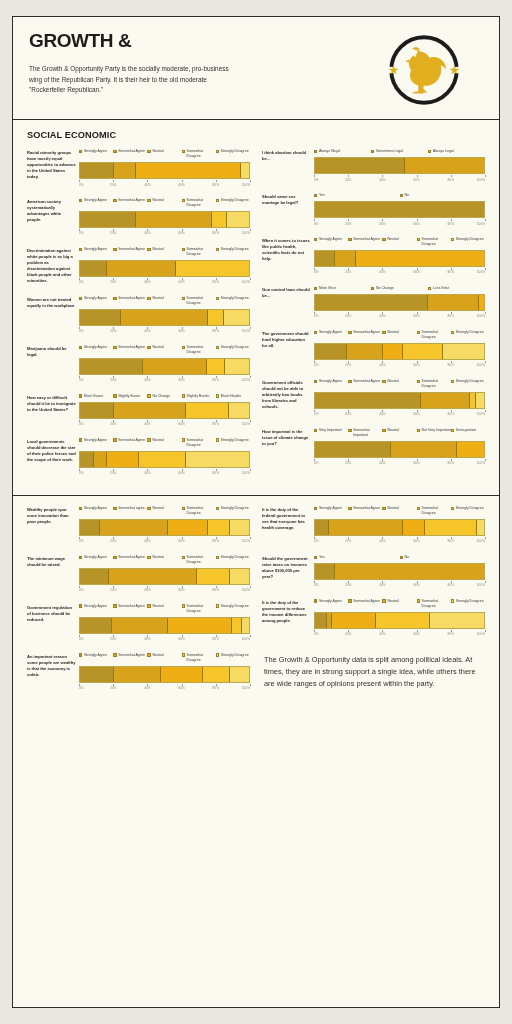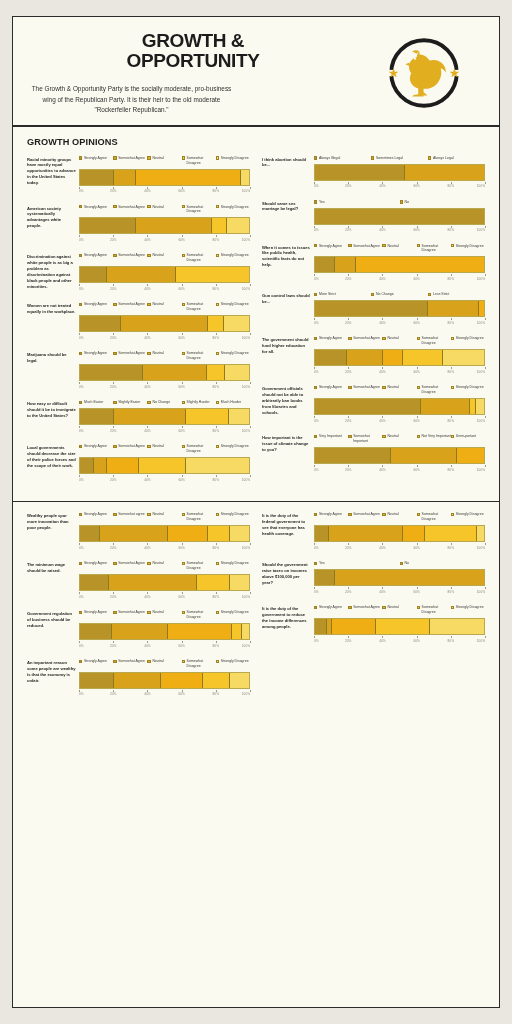--- a/index.html
+++ b/index.html
@@ -15,21 +15,21 @@
   }
   .frame {
     border: 1.2px solid #2b2b2b;
     background: #fbfaf0;
     width: 100%; height: 100%;
     display: flex; flex-direction: column;
   }
 
   
   .header { display: flex; padding: 14px 16px 10px 16px; background: #fbfaf0; }
-  .header-left { flex: 1 1 auto; padding-right: 8px; text-align: center; }
+  .header-left { flex: 1 1 auto; padding-right: 8px; }
   .title {
     font-size: 19px; font-weight: 700; line-height: 1.06;
     letter-spacing: -0.4px; color: #1c1c1c;
     font-family: "Liberation Sans", sans-serif;
   }
   .subtitle {
     margin-top: 13px; font-size: 6.4px; line-height: 1.62; color: #2f2f2f;
     max-width: 205px;
   }
   .header-right { width: 118px; display: flex; align-items: center; justify-content: center; }
@@ -87,21 +87,20 @@
 </head>
 <body>
 
 <div id="root">
   <div class="frame">
 
     <div class="header">
       <div class="header-left">
         <div class="title">
           <div>GROWTH &amp;</div>
-          <div>OPPORTUNITY</div>
         </div>
         <div class="subtitle">The Growth &amp; Opportunity Party is the socially moderate, pro-business wing of the Republican Party. It is their heir to the old moderate "Rockerfeller Republican."</div>
       </div>
       <div class="header-right">
         <svg class="emblem" viewBox="0 0 100 100">
           <circle cx="50" cy="50" r="42" fill="none" stroke="#1c1c1c" stroke-width="5"></circle>
           <rect x="4" y="46" width="14" height="8" fill="#fbfaf0"></rect>
           <rect x="82" y="46" width="14" height="8" fill="#fbfaf0"></rect>
           <polygon points="11,44 12.6,48.4 17.2,48.4 13.5,51.2 15,55.6 11,52.9 7,55.6 8.5,51.2 4.8,48.4 9.4,48.4" fill="#e0ae1f"></polygon>
           <polygon points="89,44 90.6,48.4 95.2,48.4 91.5,51.2 93,55.6 89,52.9 85,55.6 86.5,51.2 82.8,48.4 87.4,48.4" fill="#e0ae1f"></polygon>
@@ -111,21 +110,21 @@
           <circle cx="38.5" cy="31.5" r="1.5" fill="#fbfaf0"></circle>
           <path d="M47 74 l-5.5 5 l5.5 0 z M49 74 l5.5 5 l-5.5 0 z" fill="#e0ae1f"></path>
         </svg>
       </div>
     </div>
 
     <div class="divider"></div>
 
     <div id="sections">
         <div class="section">
-          <div class="section-title">GROWTH OPINIONS</div>
+          <div class="section-title">SOCIAL ECONOMIC</div>
           <div class="grid">
             <div class="col">
               <div class="qblock">
                 <div class="qrow">
                   <div class="qlabel">Racial minority groups have mostly equal opportunities to advance in the United States today.</div>
                   <div class="qchart">
                     <div class="legend">
                       <div class="legend-item" style="flex: 1 1 0px;">
                         <span class="legend-swatch" style="background: rgb(184, 147, 40);"></span>
                         <span class="legend-text">Strongly Agree</span>
@@ -1110,19 +1109,20 @@
                       <div class="tickline" style="left: 60%;"></div>
                       <div class="ticklbl" style="left: 60%;">60%</div>
                       <div class="tickline" style="left: 80%;"></div>
                       <div class="ticklbl" style="left: 80%;">80%</div>
                       <div class="tickline" style="left: 100%;"></div>
                       <div class="ticklbl last" style="left: 100%;">100%</div>
                     </div>
                   </div>
                 </div>
               </div>
+              <div class="footnote">The Growth &amp; Opportunity data is split among political ideals. At times, they are in strong support a single idea, while others there are wide ranges of opinions present within the party.</div>
             </div>
           </div>
         </div>
       </div>
 
   </div>
 </div>
 
 </body></html>

